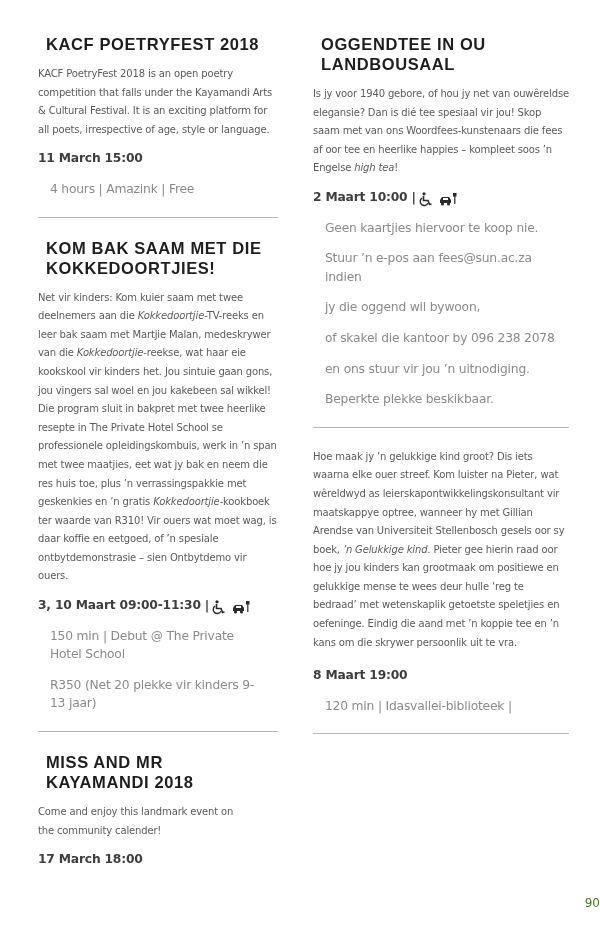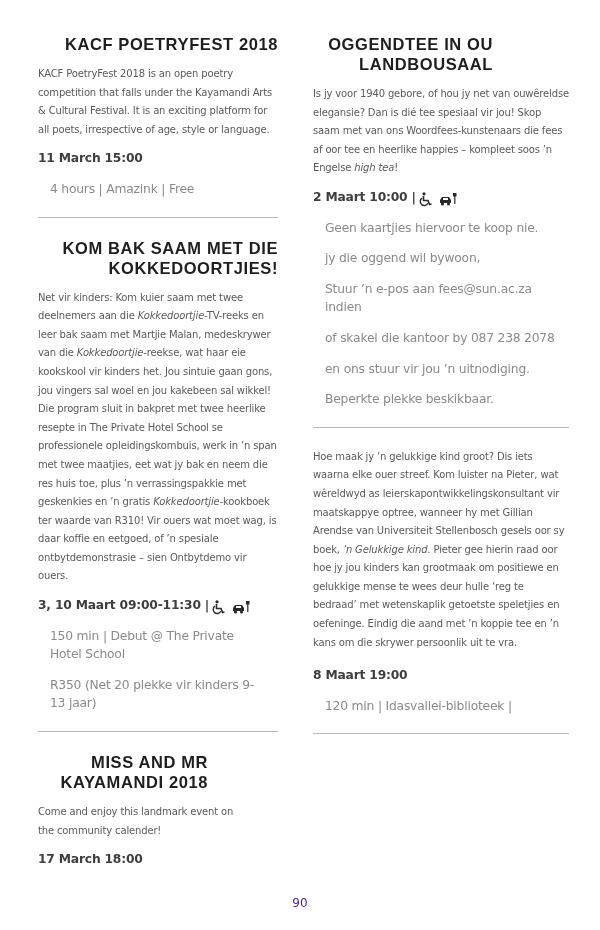--- a/index.html
+++ b/index.html
@@ -11,23 +11,22 @@
   .col-left { left: 38px; width: 240px; }
   .col-right { left: 313px; width: 256px; }
   .event { }
   .event-title {
     font-family: "Liberation Sans", sans-serif;
     font-weight: bold;
     font-size: 16.5px;
     line-height: 20px;
     letter-spacing: 0.6px;
     color: #1e1e1e;
-    margin: 0 0 11px 0;
+    margin: 0 0 11px 8px;
     text-transform: uppercase;
-    text-align: right;
   }
   .para {
     font-size: 10px;
     line-height: 18.6px;
     color: #5a5a5a;
     margin: 0 0 10px 0;
     letter-spacing: -0.15px;
   }
   .para em { font-style: italic; }
   .para .lbl { font-weight: bold; color: #3a3a3a; }
@@ -47,22 +46,22 @@
     line-height: 18.6px;
     color: #8a8a8a;
     margin: 12px;
     letter-spacing: -0.2px;
   }
   .divider {
     height: 0; border-top: 1.5px solid #b8b8b8;
     margin: 18px 0 20px 0;
   }
   .page-number {
-    position: absolute; top: 896px; left: 0; width: 600px; text-align: center;
-    font-size: 12px; color: #4c1d95;
+    position: absolute; top: 896px; left: 0; width: 600px; text-align: right;
+    font-size: 12px; color: #4d7c0f;
   }
 </style>
 </head>
 <body>
 
 <div class="col col-left">
 
   <div class="event">
     <h2 class="event-title">KACF POETRYFEST 2018</h2>
     <p class="para">KACF PoetryFest 2018 is an open poetry competition that falls under the Kayamandi Arts &amp; Cultural Festival. It is an exciting platform for all poets, irrespective of age, style or language.</p>
@@ -137,23 +136,23 @@
               <circle cx="3.5" cy="12" r="1.6" fill="#2a2a2a"></circle>
               <circle cx="9.5" cy="12" r="1.6" fill="#2a2a2a"></circle>
               <rect x="4" y="6" width="5" height="2" fill="#fff"></rect>
               <rect x="14" y="1" width="3.5" height="3.5" fill="#2a2a2a"></rect>
               <rect x="15.2" y="4" width="1.2" height="8" fill="#2a2a2a"></rect>
             </svg>
         </span>
       </span>
     </p>
     <p class="meta">Geen kaartjies hiervoor te koop nie.</p>
+    <p class="meta">Stuur ’n e-pos aan fees@sun.ac.za indien</p>
     <p class="meta">jy die oggend wil bywoon,</p>
-    <p class="meta">Stuur ’n e-pos aan fees@sun.ac.za indien</p>
-    <p class="meta">of skakel die kantoor by 087 238 2078</p>
+    <p class="meta">of skakel die kantoor by 096 238 2078</p>
     <p class="meta">en ons stuur vir jou ’n uitnodiging.</p>
     <p class="meta">Beperkte plekke beskikbaar.</p>
   </div>
 
   <div class="divider"></div>
 
   <div class="event">
     <p class="para" style="margin-bottom:14px"><span>Hoe maak jy ’n gelukkige kind groot? Dis iets waarna elke ouer streef. Kom luister na Pieter, wat wêreldwyd as leierskapontwikkelingskonsultant vir maatskappye optree, wanneer hy met Gillian Arendse van Universiteit Stellenbosch gesels oor sy boek, </span><em>’n Gelukkige kind</em><span>. Pieter gee hierin raad oor hoe jy jou kinders kan grootmaak om positiewe en gelukkige mense te wees deur hulle ‘reg te bedraad’ met wetenskaplik getoetste speletjies en oefeninge. Eindig die aand met ’n koppie tee en ’n kans om die skrywer persoonlik uit te vra.</span></p>
     <p class="when">
         <span>8 Maart 19:00</span>

